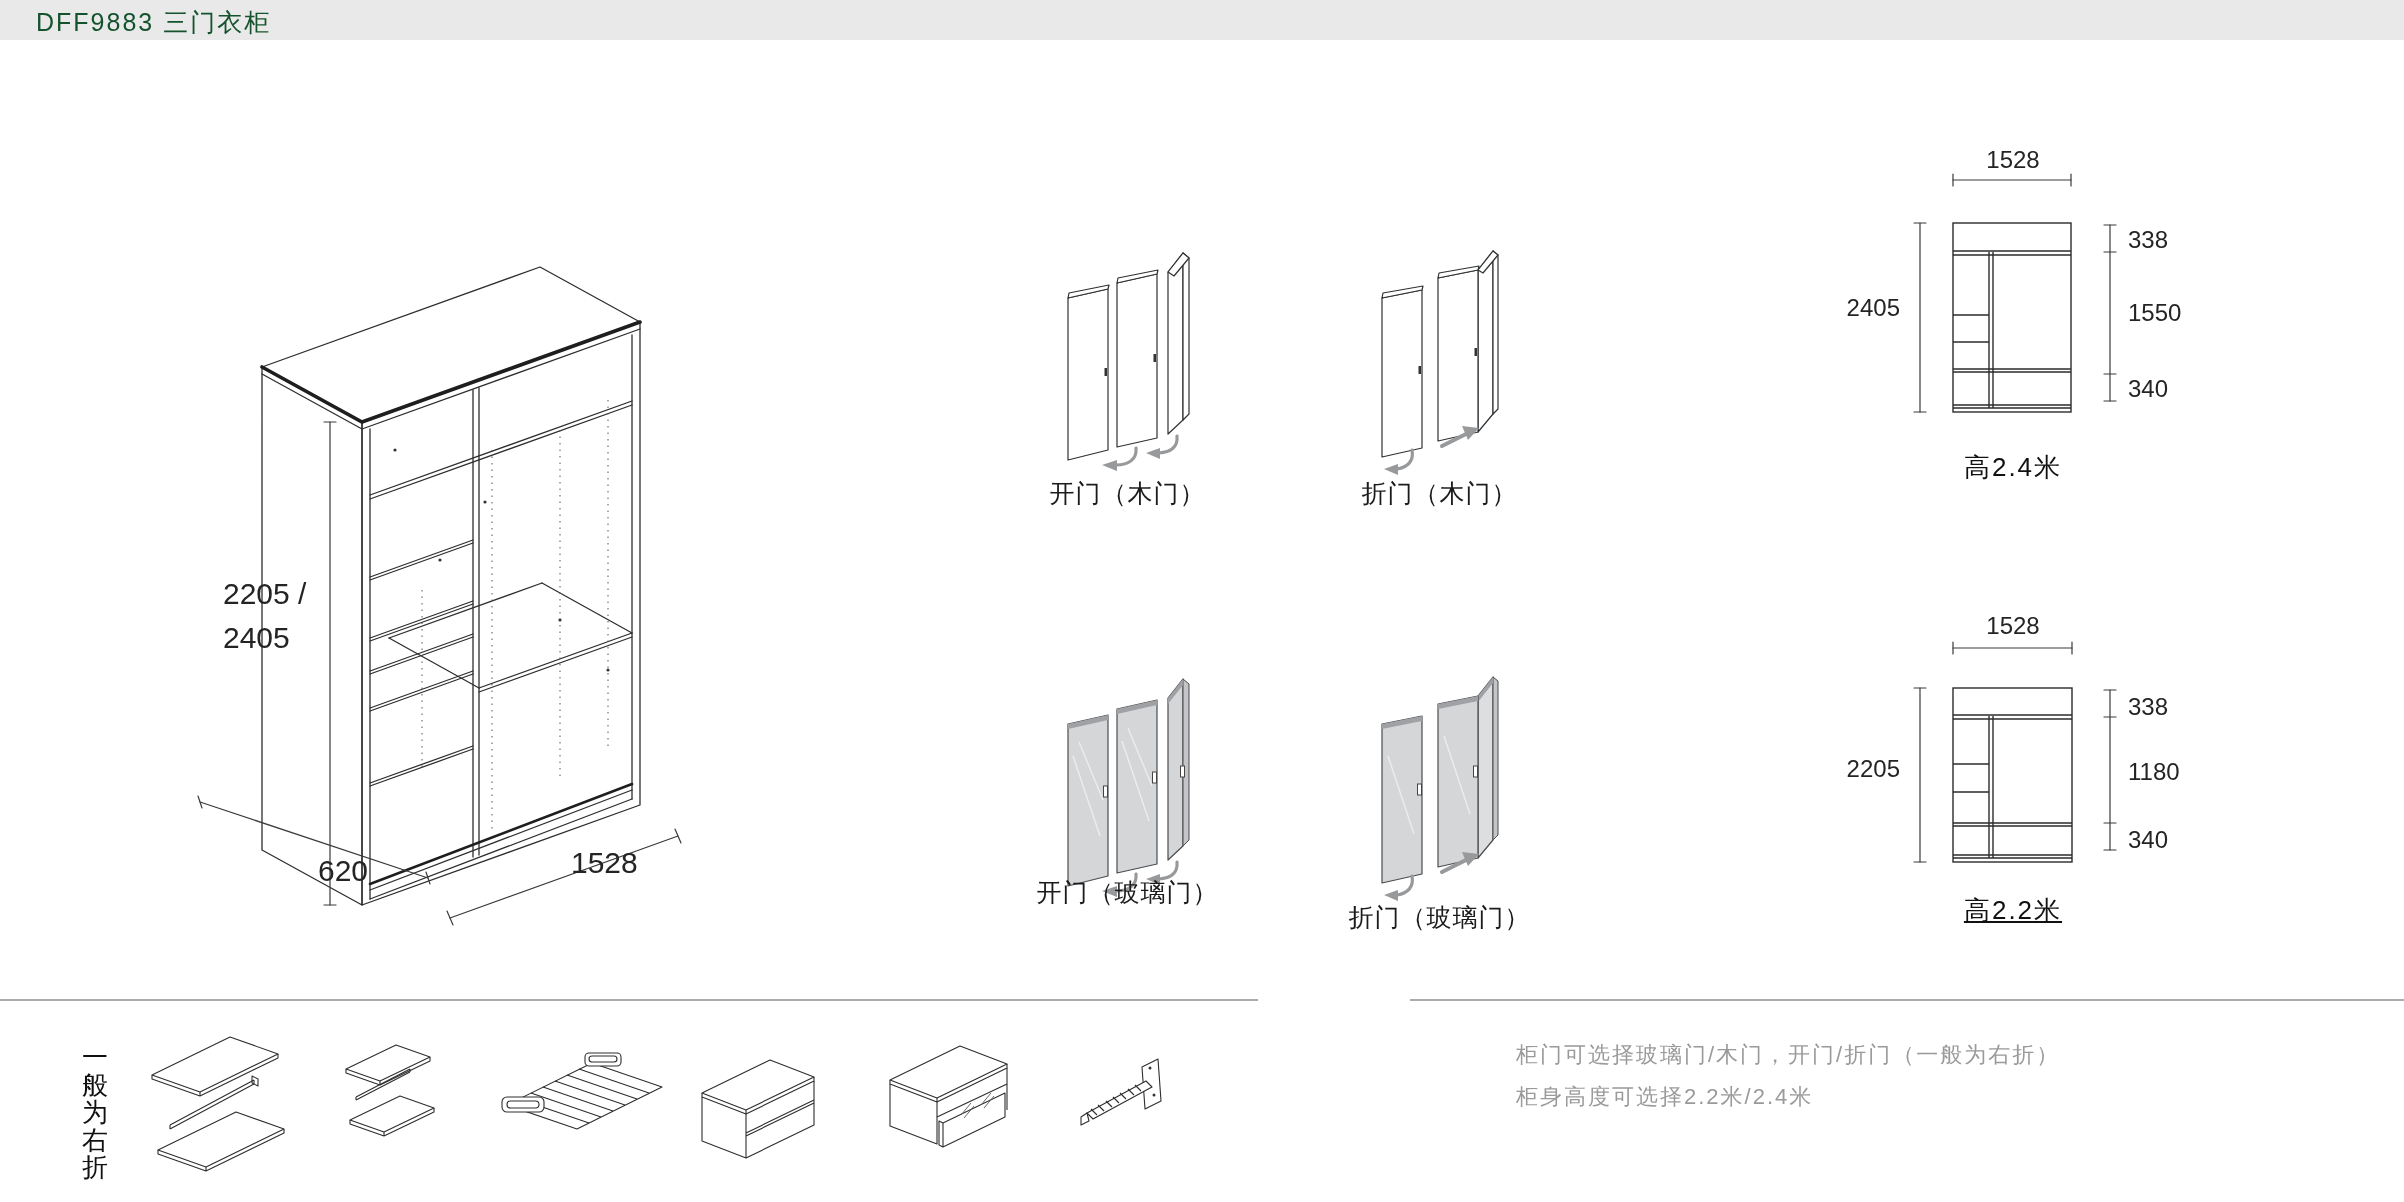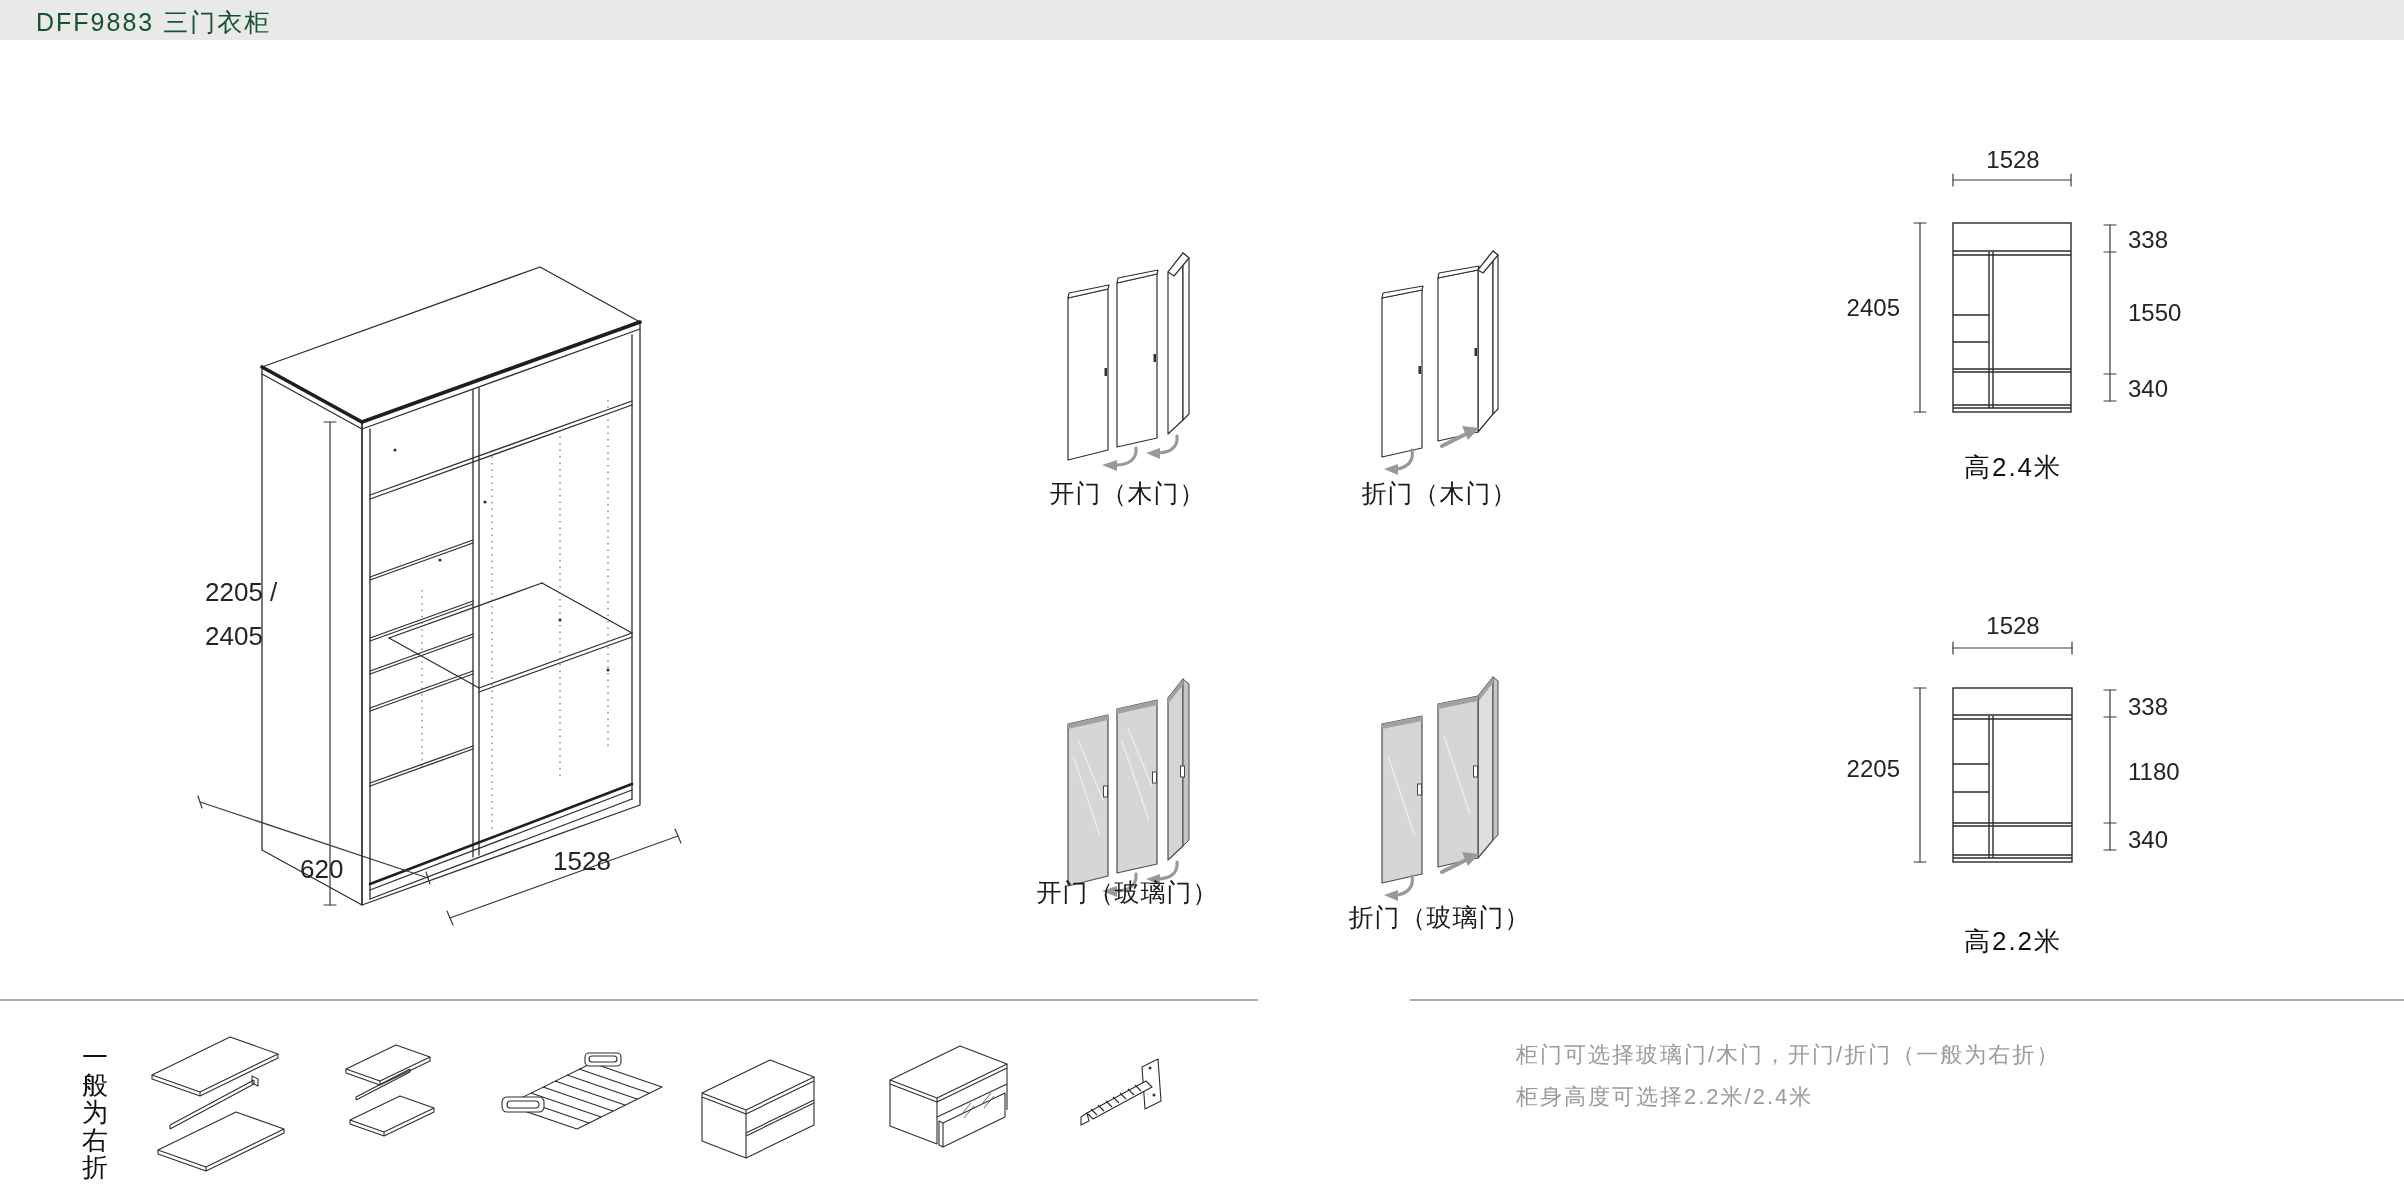--- a/index.html
+++ b/index.html
@@ -1,21 +1,21 @@
 <!DOCTYPE html>
 <html><head>
 <meta charset="utf-8">
 <style>
   html,body{margin:0;padding:0;background:#fff;}
   body{width:2404px;height:1202px;position:relative;overflow:hidden;
        font-family:"Liberation Sans","DejaVu Sans",sans-serif;color:#242424;}
   .abs{position:absolute;}
   #header-bar{left:0;top:0;width:2404px;height:40px;background:#e9e9e9;}
   #page-title{left:36px;top:6px;font-size:25px;letter-spacing:2px;color:#14532d;}
-  .dim-label{font-size:26px;color:#242424;}
+  .dim-label{font-size:30px;color:#242424;margin-left:18px;}
   .dim-label-sm{font-size:24px;color:#242424;}
   .door-label{font-size:25px;color:#1b1b1b;text-align:center;letter-spacing:1px;}
   .elev-caption{font-size:26px;color:#111;text-align:center;letter-spacing:2px;}
   .note-line{font-size:22px;color:#9a9a9a;letter-spacing:2px;}
   #accessories-label{left:78px;top:1044px;width:34px;font-size:26px;line-height:27.5px;
        color:#111;text-align:center;word-break:break-all;}
   .divider{height:2px;background:#ababab;top:999px;}
   svg{position:absolute;overflow:visible;}
   .ln{stroke:#2e2e2e;stroke-width:1.3;fill:none;stroke-linecap:round;stroke-linejoin:round;}
   .hv{stroke:#1e1e1e;stroke-width:3.6;fill:none;stroke-linecap:round;}
@@ -253,21 +253,21 @@
       <path class="dm" d="M214,117 L226,117"></path>
     <path class="dm" d="M214,223 L226,223"></path>
       <path class="dm" d="M214,250 L226,250"></path>
   </g>
 </svg>
 <div class="abs dim-label-sm" style="left:1953px;top:612px;width:120px;text-align:center;">1528</div>
 <div class="abs dim-label-sm" style="left:1828px;top:755px;width:72px;text-align:right;">2205</div>
 <div class="abs dim-label-sm" style="left:2128px;top:693px;">338</div>
 <div class="abs dim-label-sm" style="left:2128px;top:758px;">1180</div>
 <div class="abs dim-label-sm" style="left:2128px;top:826px;">340</div>
-<div class="abs elev-caption" style="left:1950px;top:924px;width:126px;">高2.2米</div>
+<div class="abs elev-caption" style="left:1950px;top:893px;width:126px;text-decoration:underline;">高2.2米</div>
 
 <div class="abs divider" style="left:0;width:1258px;"></div>
 <div class="abs divider" style="left:1410px;width:994px;"></div>
 
 <div class="abs" id="accessories-label">一般为右折</div>
 
 <svg style="left:130px;top:1005px;" width="1160" height="190" viewBox="0 0 1160 190">
   <g>
     <polygon class="accf" points="22,70 100,32 148,49 70,87"></polygon>
     <path class="acc" d="M22,70 L22,74 L70,91 L148,53 L148,49 M70,87 L70,91"></path>

